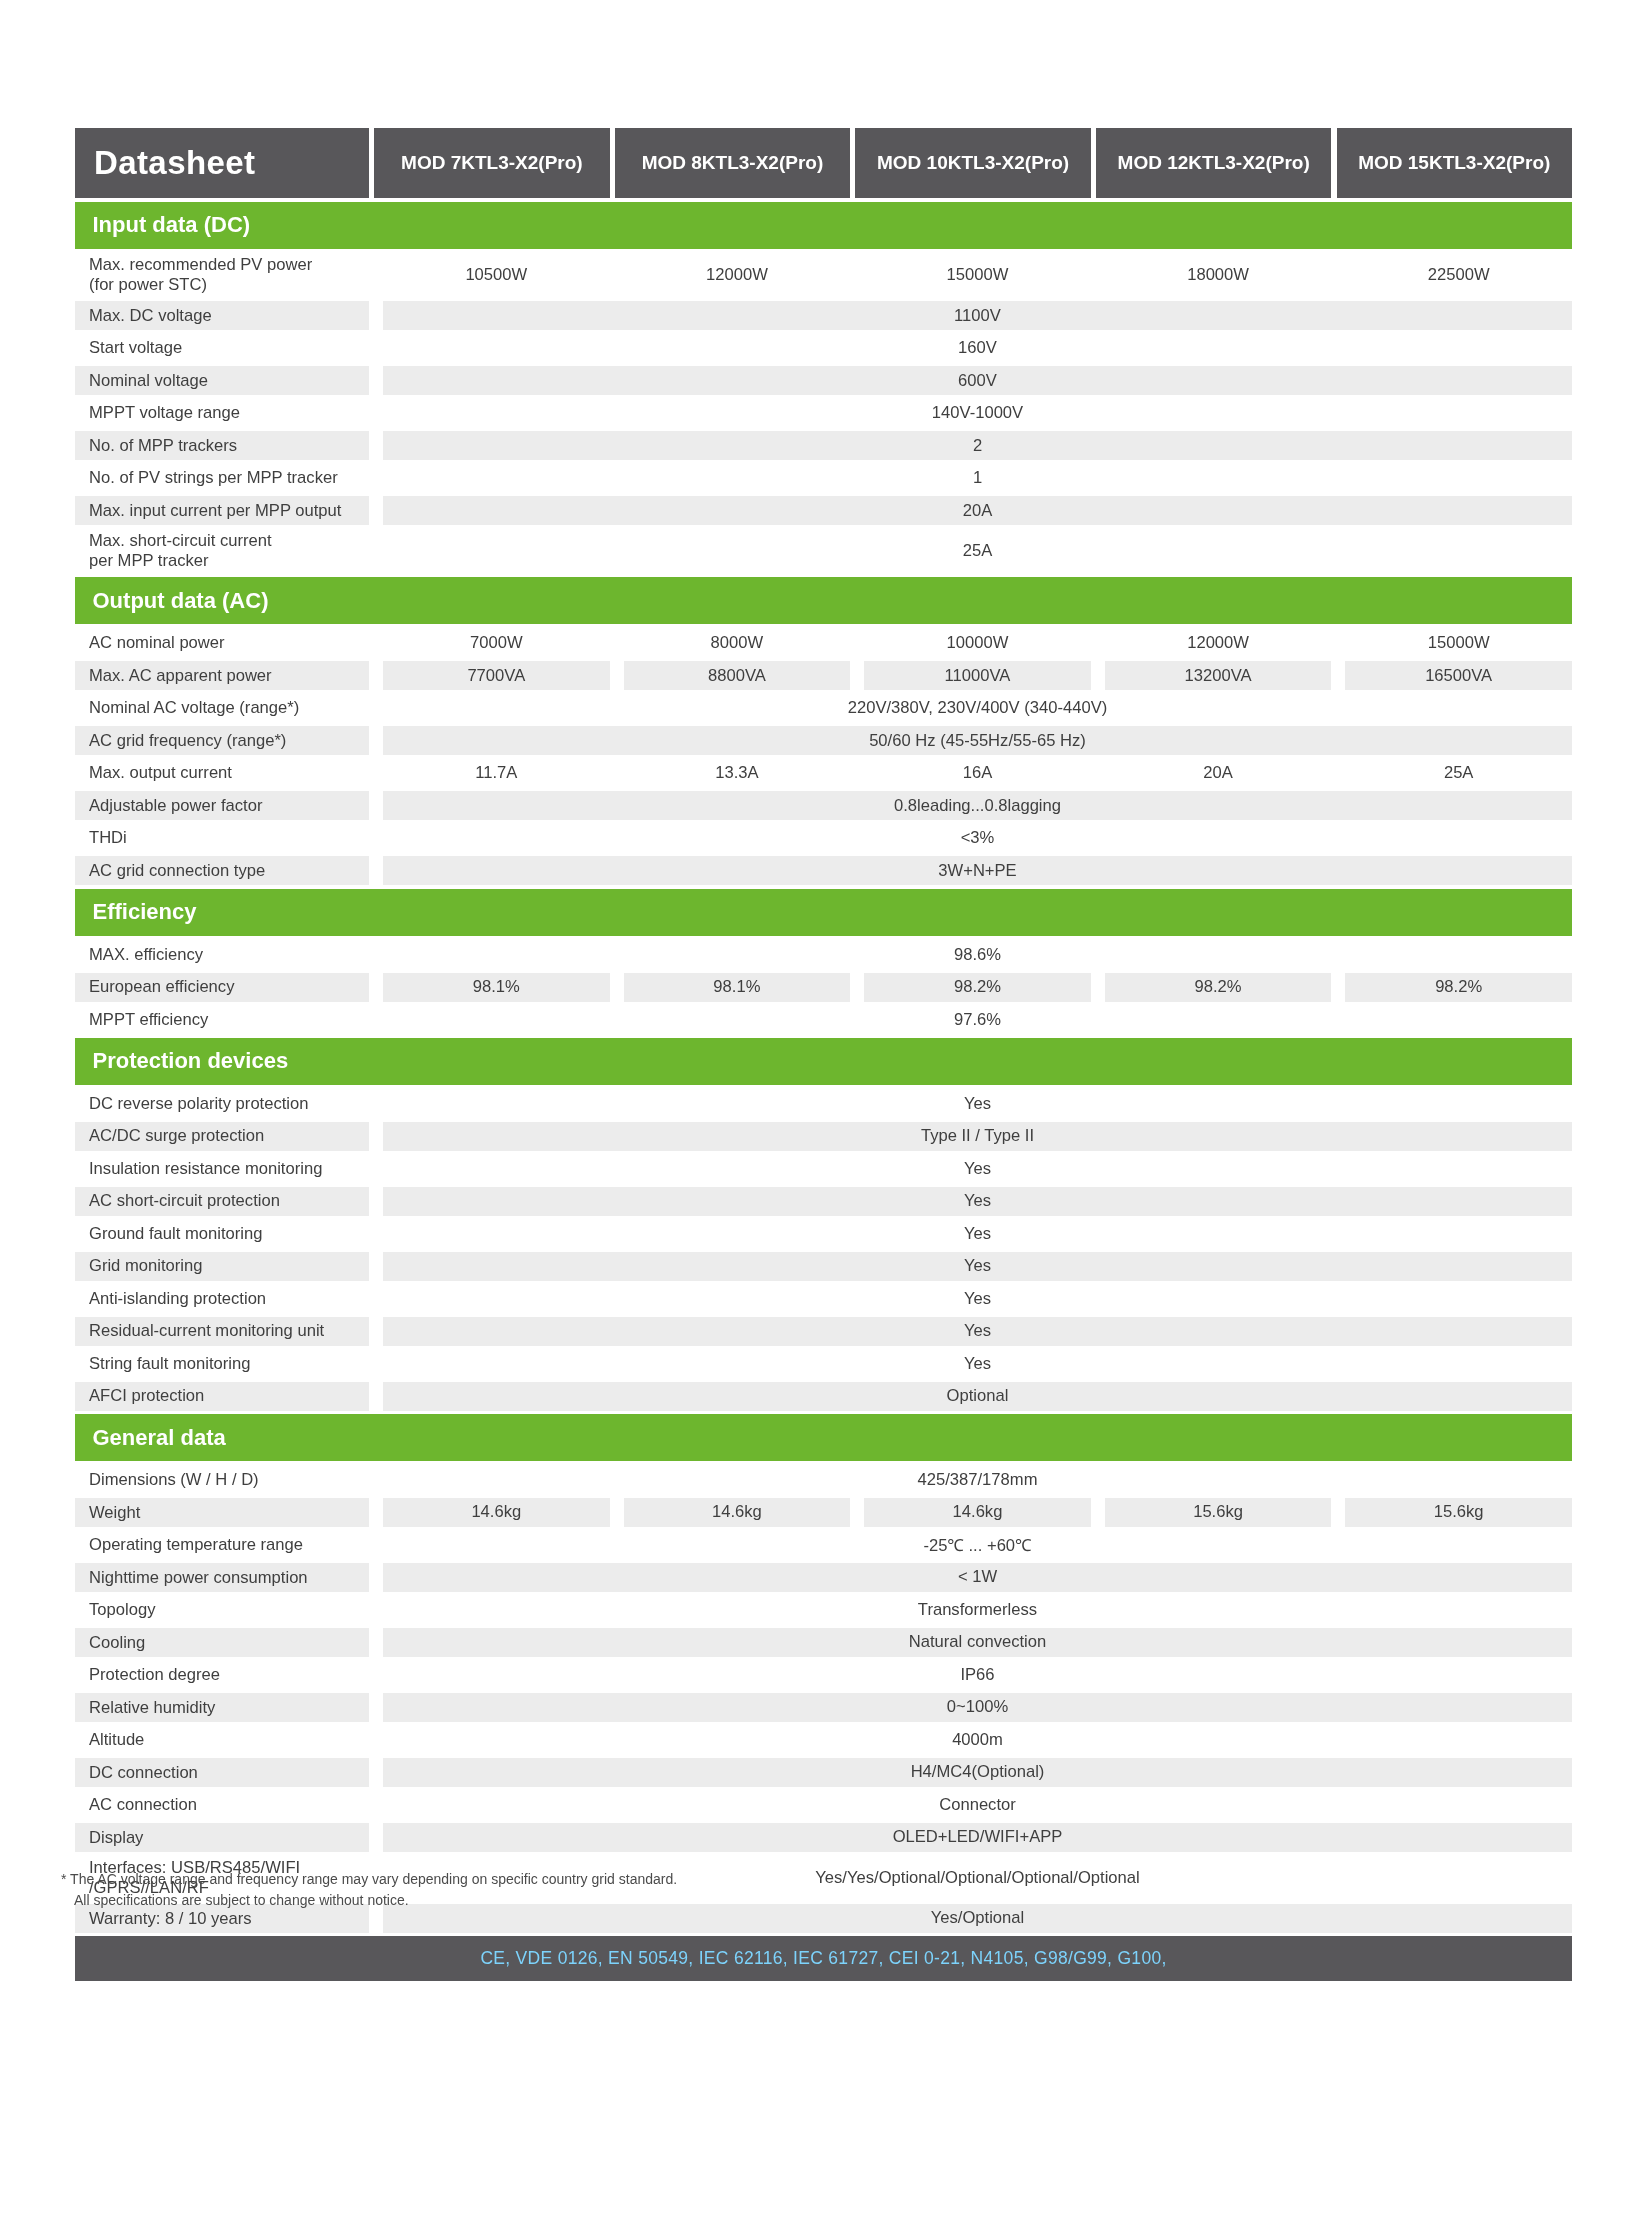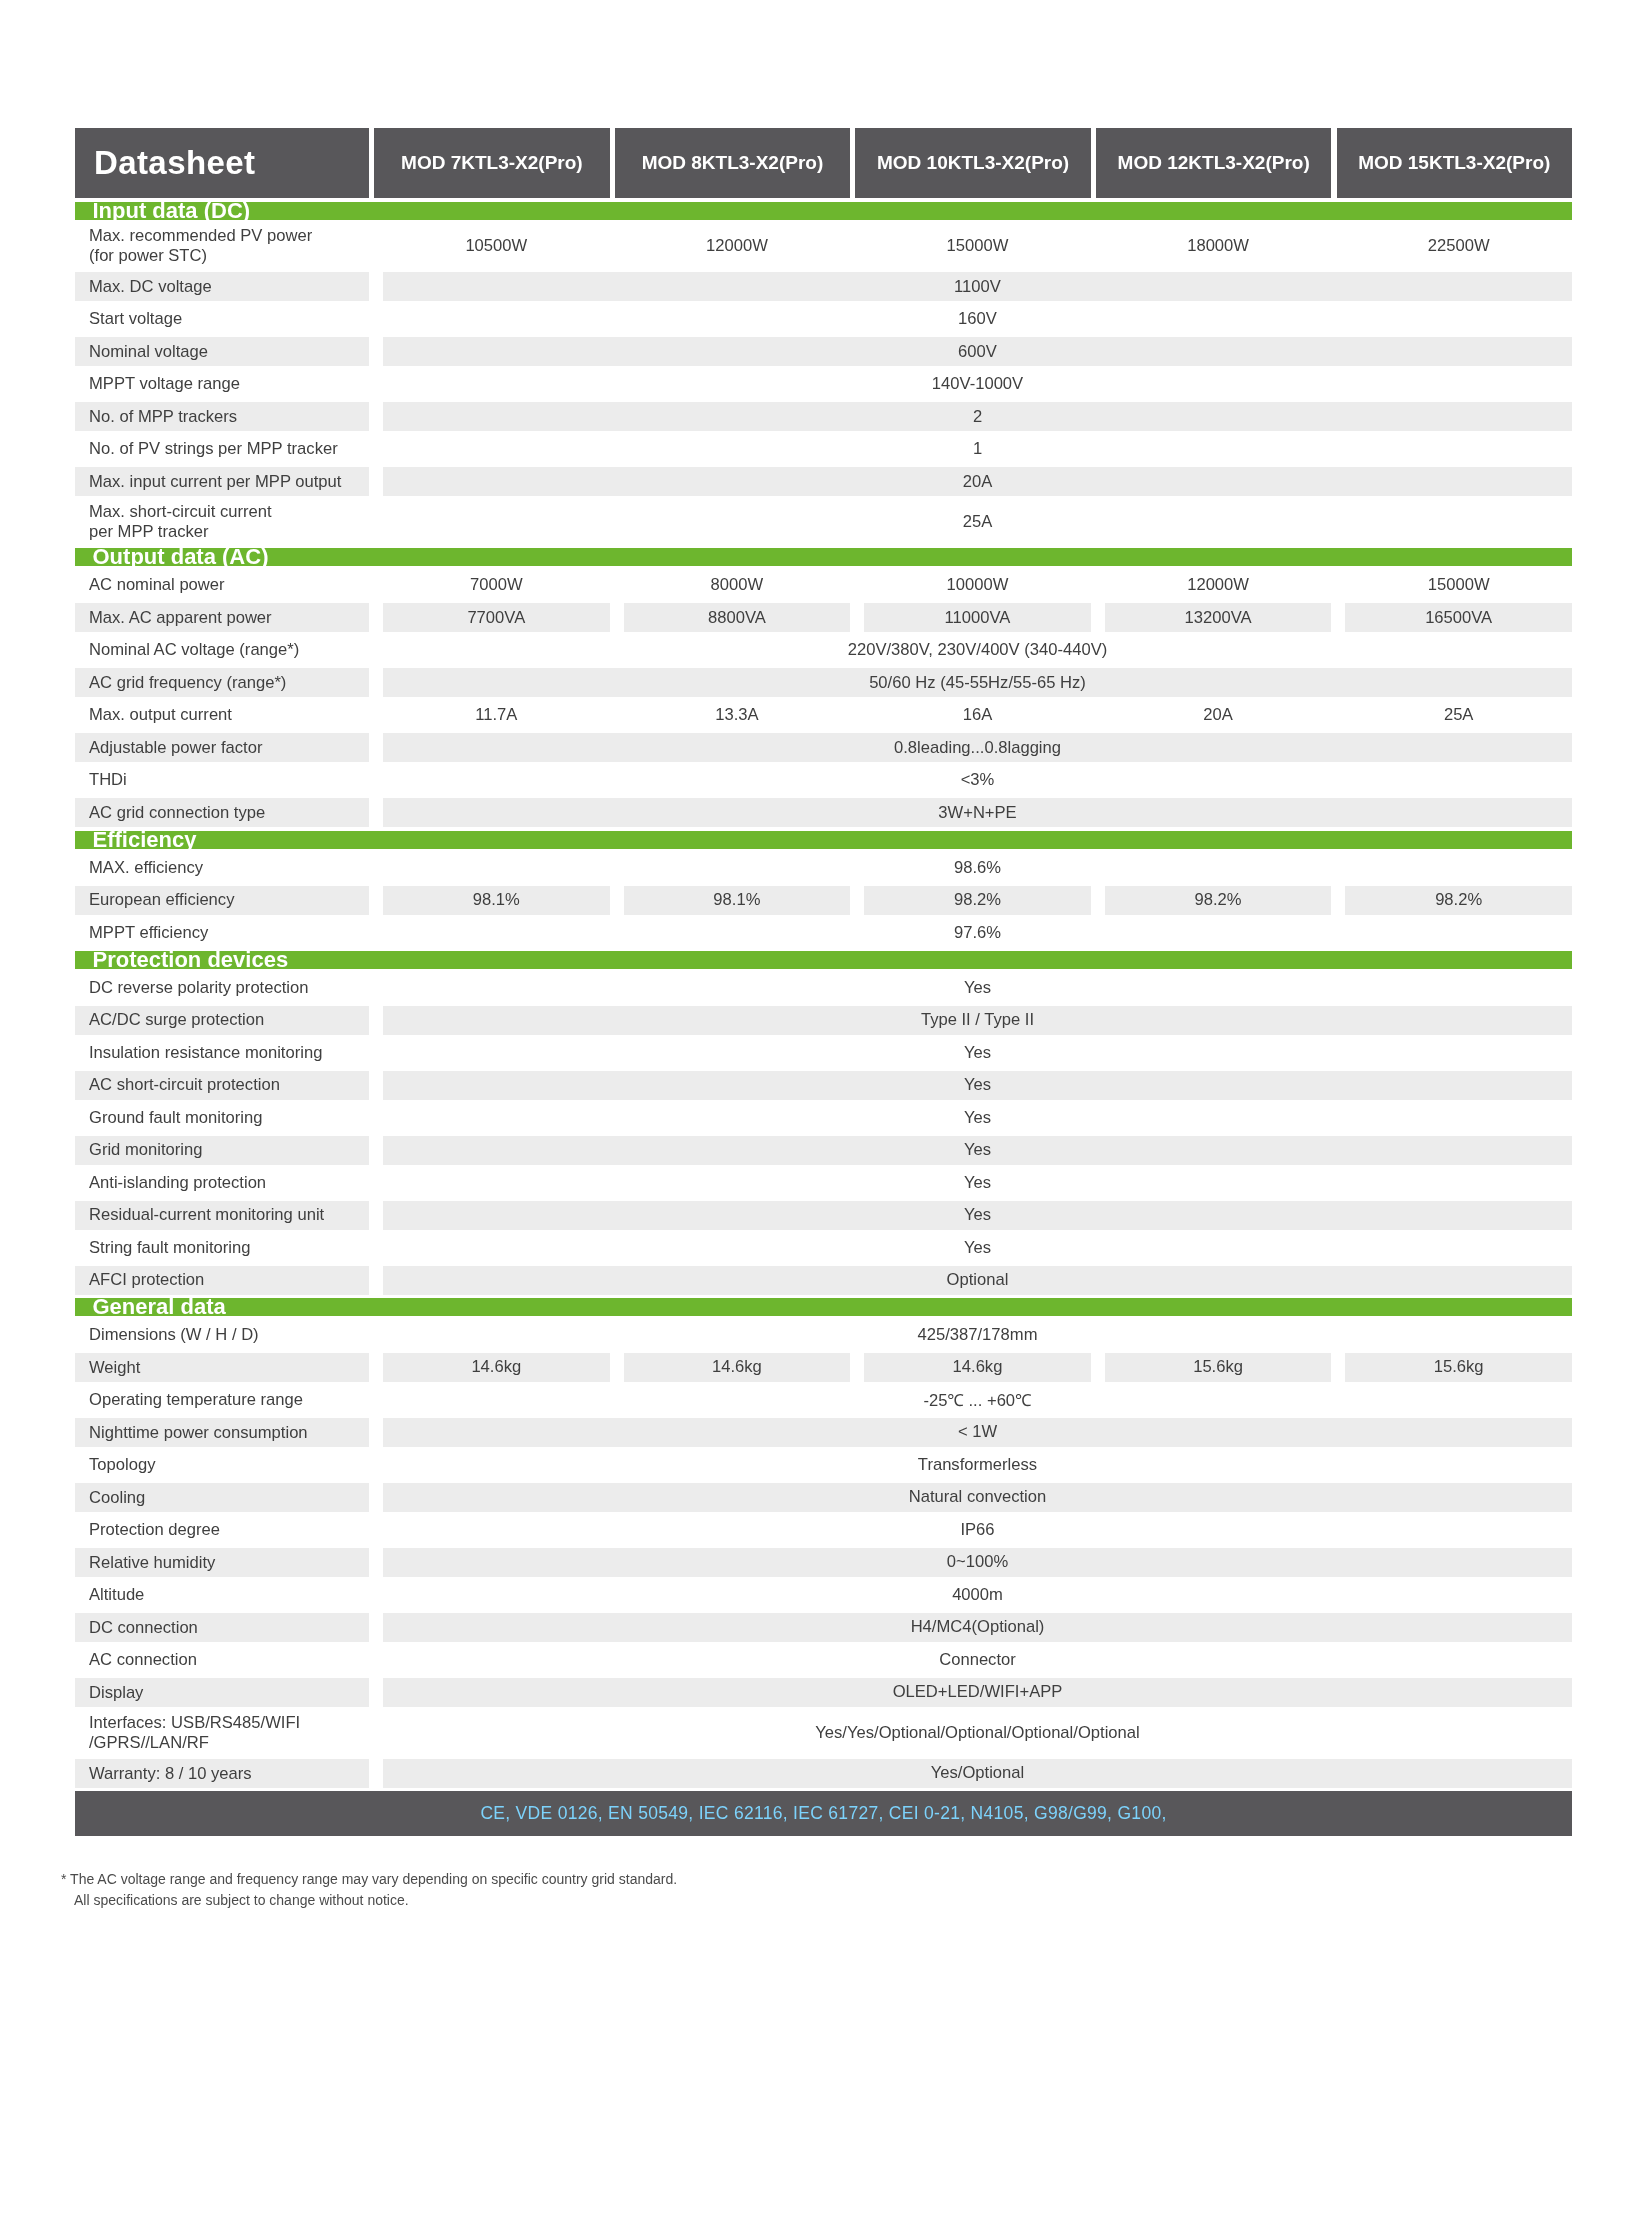--- a/index.html
+++ b/index.html
@@ -13,21 +13,21 @@
   .page{position:relative;width:1647px;height:2236px;background:#ffffff;overflow:hidden;padding-left:38px;}
   .tablewrap{position:absolute;left:75px;top:128px;width:1497px;}
 
   
   .header-row{display:flex;gap:5.2px;height:70px;}
   .hcell{background:var(--dark);color:#ffffff;display:flex;align-items:center;}
   .h-title{flex:0 0 275px;padding-left:19px;font-size:33px;font-weight:bold;letter-spacing:0.4px;}
   .h-col{flex:1 1 0;justify-content:center;font-size:19px;font-weight:bold;white-space:nowrap;}
 
   
-  .section-bar{height:18px;background:var(--green);color:#ffffff;display:flex;align-items:center;
+  .section-bar{height:47px;background:var(--green);color:#ffffff;display:flex;align-items:center;
                padding-left:17.5px;font-size:22px;font-weight:bold;margin:3.5px 0 4.4px 0;box-sizing:border-box;}
 
   
   .row{display:flex;gap:14px;min-height:29px;margin-bottom:3.5px;}
   .row.tall{min-height:45px;}
   .cell{display:flex;align-items:center;box-sizing:border-box;}
   .cell.shaded{background:var(--shade);}
   .cell.label{flex:0 0 294px;padding-left:14px;font-size:16.6px;line-height:1.2;
               flex-direction:column;align-items:flex-start;justify-content:center;}
   .cell.label div{width:100%;}

